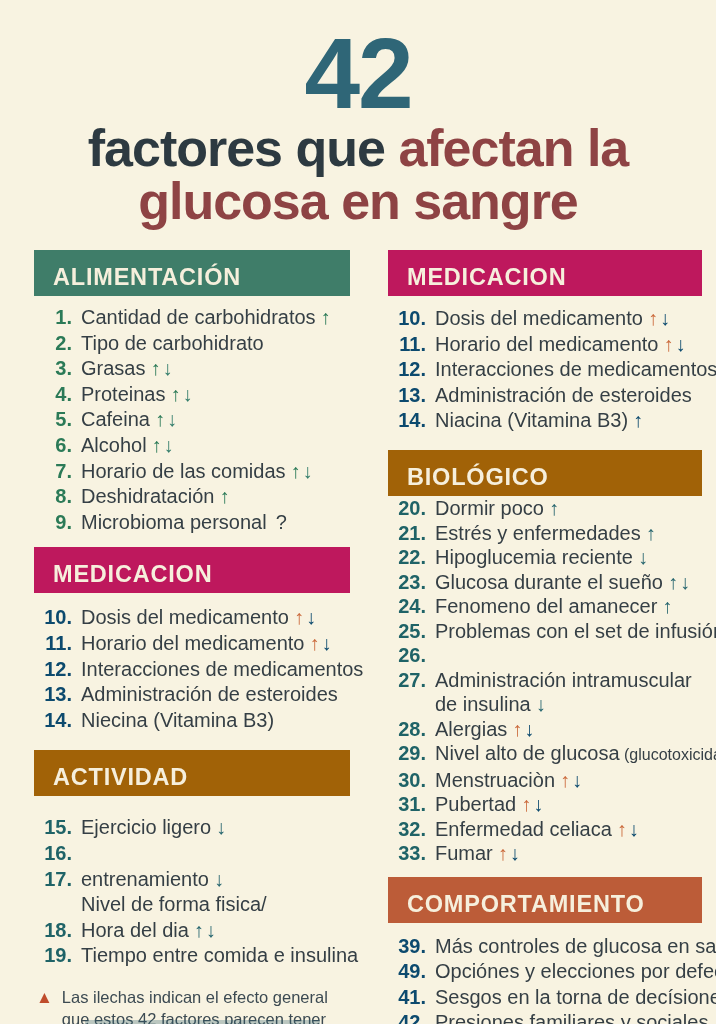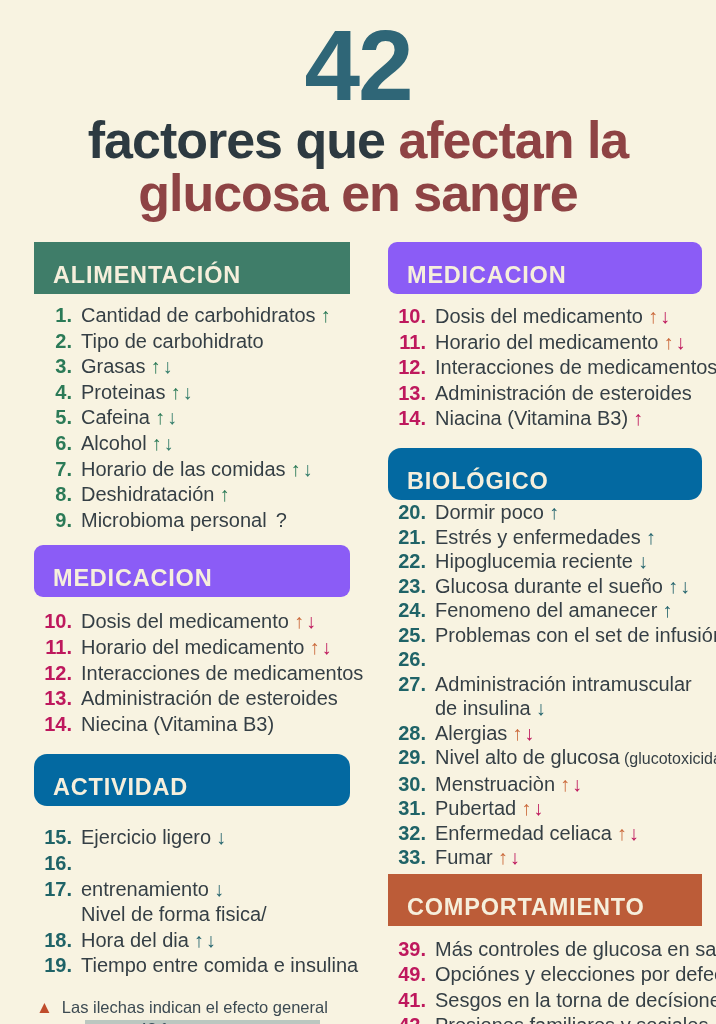--- a/index.html
+++ b/index.html
@@ -3,69 +3,69 @@
 <meta charset="utf-8">
 <style>
   html,body{margin:0;padding:0;}
   body{
     width:716px;height:1024px;overflow:hidden;position:relative;
     background:#f8f3e1;
     font-family:"Liberation Sans", sans-serif;
     -webkit-font-smoothing:antialiased;
   }
   
-  .title-block{text-align:center;padding-top:16px;}
+  .title-block{text-align:center;padding-top:24px;}
   .big-number{
     font-size:100px;font-weight:700;line-height:.98;color:#2f6677;
     letter-spacing:-2px;
   }
   .subtitle{font-size:52px;font-weight:700;line-height:1.02;color:#2d3a41;letter-spacing:-1px;}
   .red{color:#8e4344;}
   
   .columns{display:flex;padding:22px 14px 0 34px;gap:38px;align-items:flex-start;}
   .col{flex:0 0 auto;}
   .col-left{width:316px;}
   .col-right{width:314px;}
   
   .sec-header{
     color:#f6efdc;font-weight:700;font-size:23.5px;letter-spacing:.8px;
-    padding:19px 8px 4px 19px;line-height:29px;
+    padding:13px 8px 4px 19px;line-height:29px;
   }
   .theme-green{background:#3f7d69;}
-  .theme-teal{background:#0369a1;border-radius:13px;}
-  .theme-orange{background:#8b5cf6;border-radius:9px;}
+  .theme-teal{background:#a16207;}
+  .theme-orange{background:#be185d;}
   .theme-orange2{background:#bc5c38;}
   ul.items{list-style:none;margin:0;padding:0 0 0 2px;}
   ul.items li{display:flex;line-height:25.6px;font-size:20px;color:#353f45;white-space:nowrap;}
   .sec-biologico ul.items li{line-height:24.5px;}
   .num{flex:0 0 36px;text-align:right;font-weight:700;margin-right:9px;}
   .c-green{color:#2b7a57;}
   .c-teal{color:#337d6b;}
   .c-steel{color:#27666f;}
   .c-orange{color:#cb6a3c;}
-  .c-red{color:#be185d;}
+  .c-red{color:#0c4a6e;}
   .c-tealnum{color:#1f6367;}
   .body{display:flex;flex-direction:column;}
   .line{display:block;}
   .arrow{font-weight:700;margin-left:5px;}
   .arrow + .arrow{margin-left:2px;}
   .suffix{margin-left:9px;color:#353f45;}
   .small{font-size:16px;}
   
   .sec{margin-bottom:0;}
   .sec-alimentacion .sec-header{margin-top:0;}
   .sec-alimentacion ul{margin-top:9px;}
   .sec-medicacion_left .sec-header{margin-top:12px;}
   .sec-medicacion_left ul{margin-top:12px;}
   .sec-actividad .sec-header{margin-top:17px;}
   .sec-actividad ul{margin-top:19px;}
   .sec-medicacion_right ul{margin-top:10px;}
   .sec-biologico .sec-header{margin-top:16px;}
   .sec-biologico ul{margin-top:0;}
-  .sec-comportamiento .sec-header{margin-top:4px;}
+  .sec-comportamiento .sec-header{margin-top:11px;}
   .sec-comportamiento ul{margin-top:11px;}
   
   .footnote{display:flex;margin-top:17px;padding-left:2px;}
   .footnote .tri{color:#bf4c2b;font-size:17px;margin:1px 9px 0 0;line-height:22.5px;}
   .footnote .ftext{font-size:16.5px;line-height:22.5px;color:#3c4a52;max-width:290px;}
   
   .bottom-bar-cut{position:absolute;left:85px;bottom:0;width:235px;height:4px;background:#2d6373;opacity:.3;}
 </style>
 </head>
 <body>

